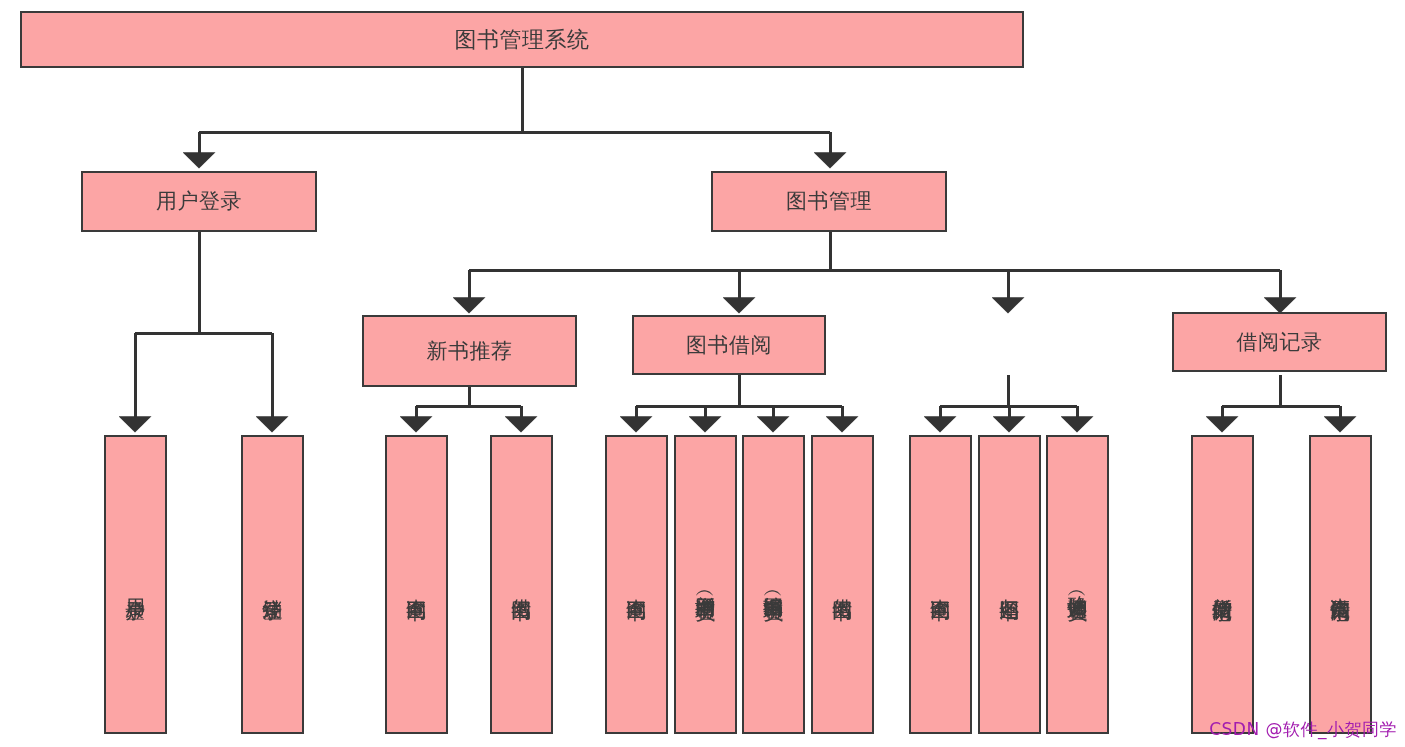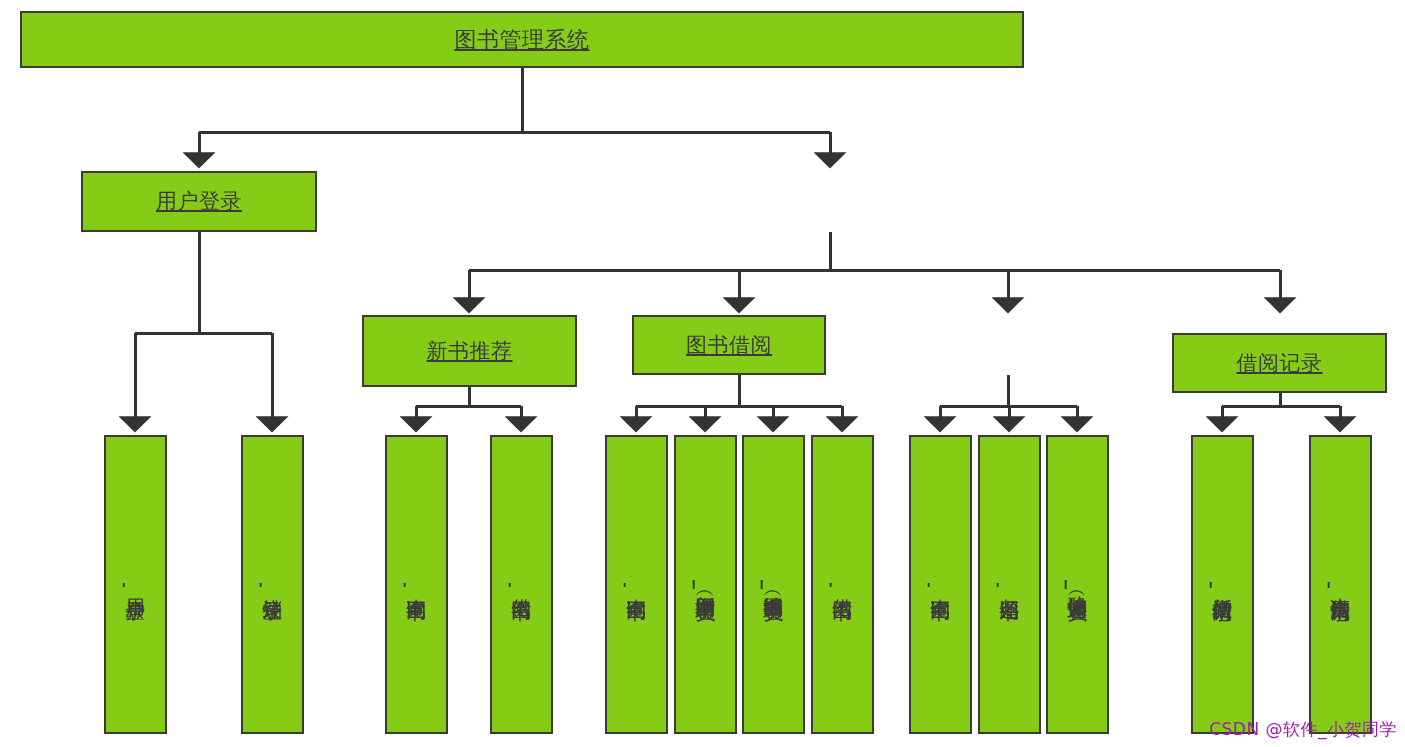--- a/index.html
+++ b/index.html
@@ -22,28 +22,27 @@
     position: absolute;
     left: 0;
     top: 0;
     width: 1405px;
     height: 747px;
     pointer-events: none;
   }
   .node {
     position: absolute;
     box-sizing: border-box;
-    background: #84cc16;
+    background: #fca5a5;
     border: 2px solid #3a3a3a;
     display: flex;
     align-items: center;
     justify-content: center;
     color: #3b3b3b;
     z-index: 2;
-    text-decoration: underline;
   }
   .node-label {
     display: block;
     text-align: center;
     line-height: 1.18;
     letter-spacing: 0.5px;
     white-space: nowrap;
   }
   .node.horizontal .node-label {
     font-size: 21px;
@@ -131,28 +130,31 @@
     </g>
   </svg>
 
   <div class="node root horizontal" style="left:20px; top:11px; width:1004px; height:57px;">
     <span class="node-label">图书管理系统</span>
   </div>
 
   <div class="node horizontal" style="left:81px; top:171px; width:236px; height:61px;">
     <span class="node-label">用户登录</span>
   </div>
+  <div class="node horizontal" style="left:711px; top:171px; width:236px; height:61px;">
+    <span class="node-label">图书管理</span>
+  </div>
 
   <div class="node horizontal" style="left:362px; top:315px; width:215px; height:72px;">
     <span class="node-label">新书推荐</span>
   </div>
   <div class="node horizontal" style="left:632px; top:315px; width:194px; height:60px;">
     <span class="node-label">图书借阅</span>
   </div>
-  <div class="node horizontal" style="left:1172px; top:333px; width:215px; height:60px;">
+  <div class="node horizontal" style="left:1172px; top:312px; width:215px; height:60px;">
     <span class="node-label">借阅记录</span>
   </div>
 
   <div class="node leaf" style="left:104px; top:435px; width:63px; height:299px;">
     <span class="node-label">用户登录</span>
   </div>
   <div class="node leaf" style="left:241px; top:435px; width:63px; height:299px;">
     <span class="node-label">注销登录</span>
   </div>
 

